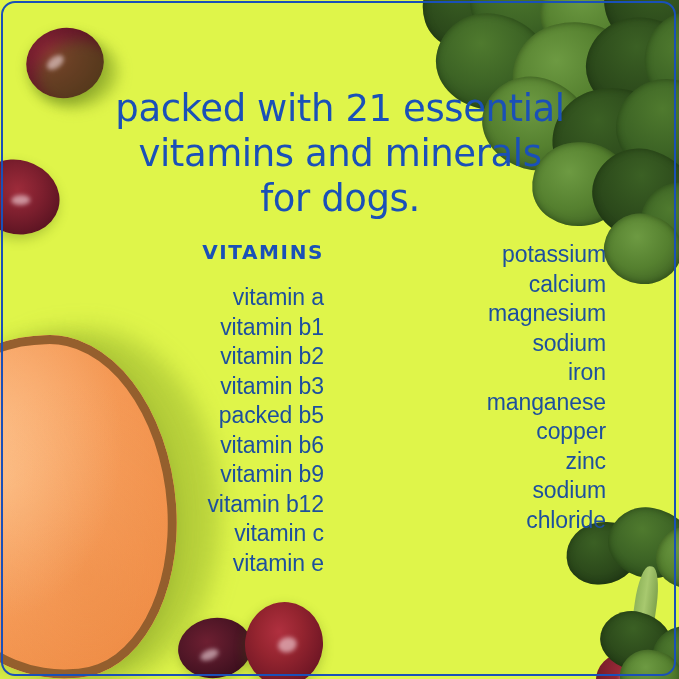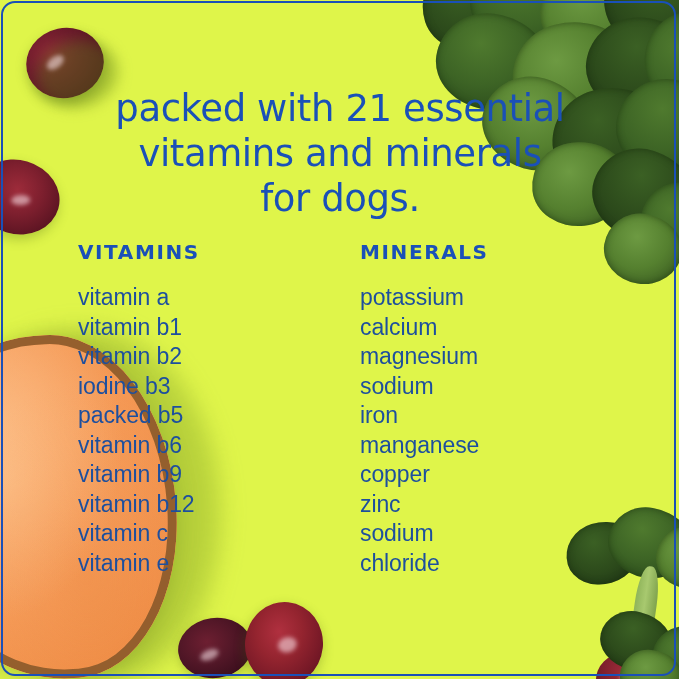--- a/index.html
+++ b/index.html
@@ -187,21 +187,21 @@
     position: absolute;
     left: 78px;
     top: 240px;
     width: 528px;
     display: flex;
     justify-content: space-between;
   }
 
   .column {
     width: 246px;
-    text-align: left;
+    text-align: right;
   }
 
   .col-header {
     color: #1a50b8;
     font-size: 20px;
     font-weight: bold;
     letter-spacing: 1.6px;
     margin-bottom: 19px;
     font-family: "DejaVu Sans", sans-serif;
   }
@@ -287,32 +287,31 @@
     <div class="headline">packed with 21 essential vitamins and minerals for dogs.</div>
 
     <div class="columns">
 
       <div class="column">
         <div class="col-header">VITAMINS</div>
         <ul class="item-list">
           <li>vitamin a</li>
           <li>vitamin b1</li>
           <li>vitamin b2</li>
-          <li>iodine b3</li>
+          <li>vitamin b3</li>
           <li>packed b5</li>
           <li>vitamin b6</li>
           <li>vitamin b9</li>
           <li>vitamin b12</li>
           <li>vitamin c</li>
           <li>vitamin e</li>
         </ul>
       </div>
 
       <div class="column">
-        <div class="col-header">MINERALS</div>
         <ul class="item-list">
           <li>potassium</li>
           <li>calcium</li>
           <li>magnesium</li>
           <li>sodium</li>
           <li>iron</li>
           <li>manganese</li>
           <li>copper</li>
           <li>zinc</li>
           <li>sodium</li>

